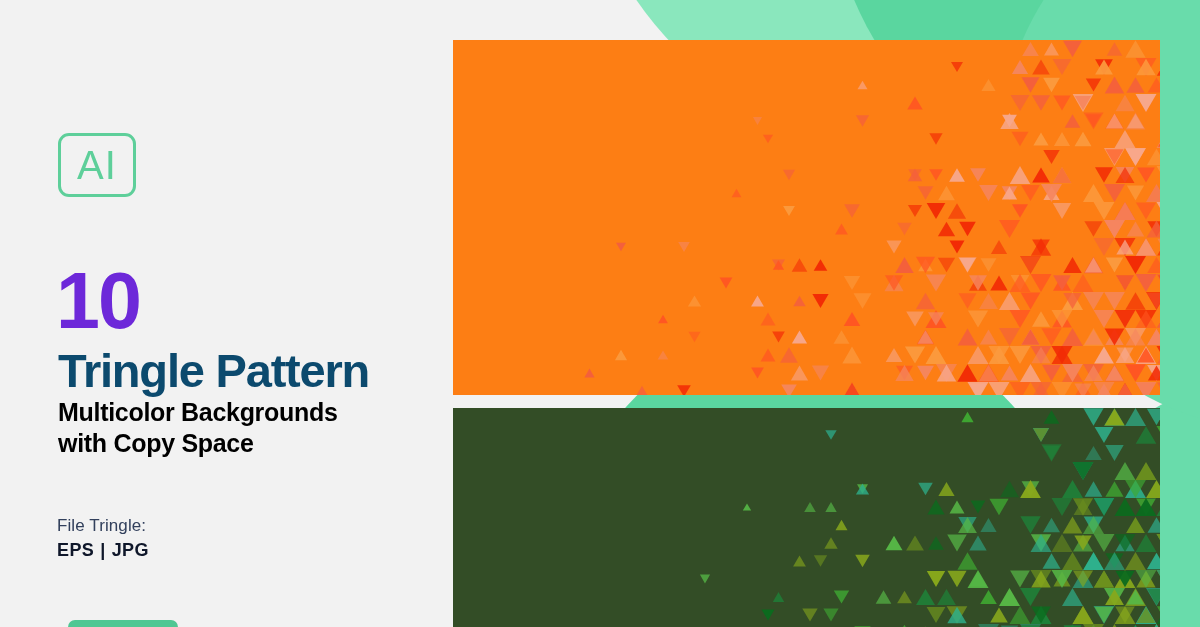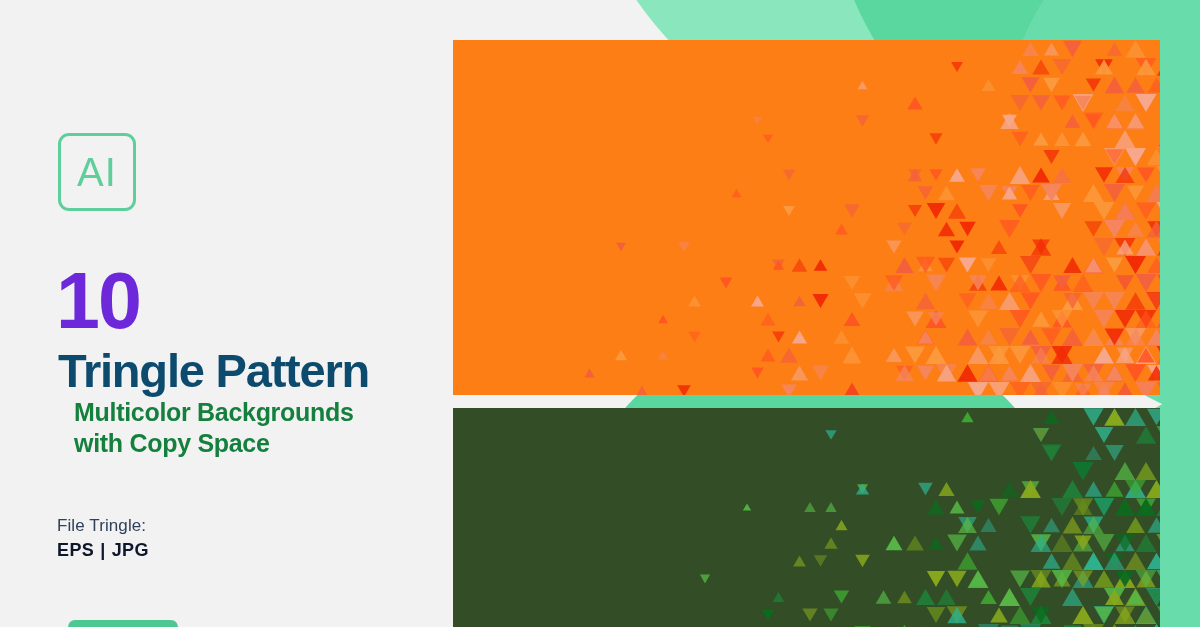--- a/index.html
+++ b/index.html
@@ -48,21 +48,21 @@
   #left-col {
     position:absolute; left:0; top:0;
     width:453px; height:627px;
     background:#f2f2f2;
     z-index:6;
   }
 
   #ai-badge {
     position:absolute;
     left:58px; top:133px;
-    width:78px; height:78px;
+    width:78px; height:64px;
     border:3px solid #5ecf9a;
     border-radius:11px;
     display:flex; align-items:center; justify-content:center;
   }
   #ai-badge .ai-text {
     font-family:"Liberation Sans", sans-serif;
     font-size:40px;
     font-weight:300;
     color:#5ecf9a;
     letter-spacing:1px;
@@ -85,25 +85,24 @@
     font-weight:bold;
     color:#0c4a6e;
     letter-spacing:-1.2px;
     line-height:1;
   }
   #subtitle {
     position:absolute;
     left:58px; top:397px;
     font-size:25px;
     font-weight:bold;
-    color:#15803d;
+    color:#000000;
     line-height:1.25;
     letter-spacing:-0.3px;
     width:380px;
-    margin-left:16px;
   }
 
   #formats-label {
     position:absolute;
     left:57px; top:516px;
     font-size:17px;
     font-weight:normal;
     color:#32405c;
     letter-spacing:0.1px;
   }

